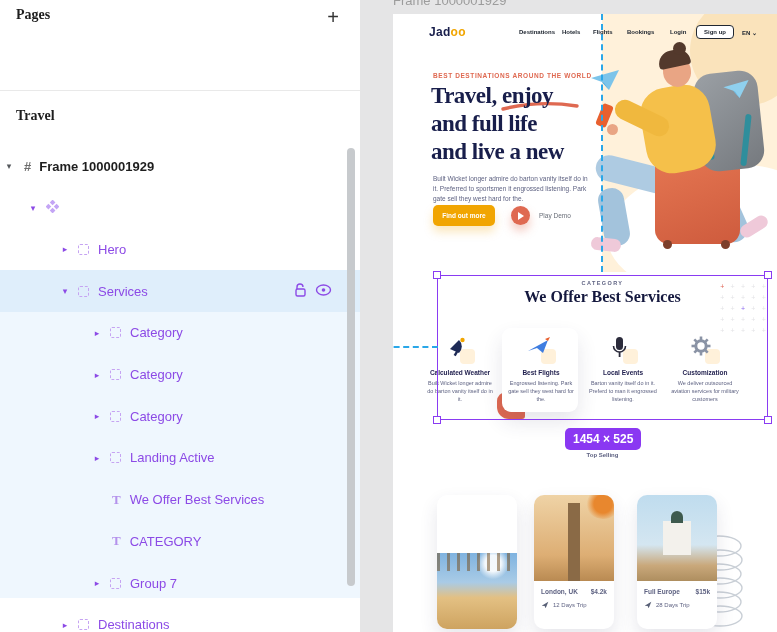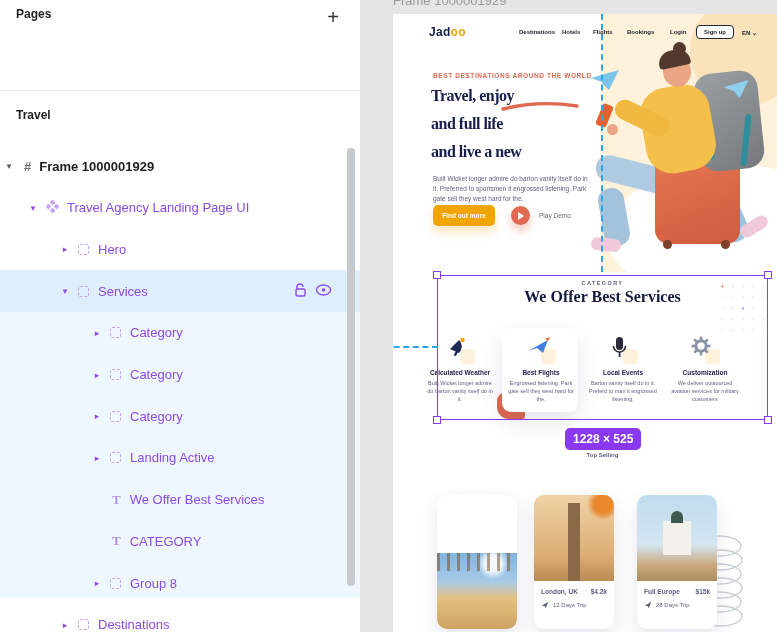--- a/index.html
+++ b/index.html
@@ -2,21 +2,21 @@
 <html><head>
 <meta charset="utf-8">
 <style>
   * { margin:0; padding:0; box-sizing:border-box; }
   html,body { width:777px; height:632px; overflow:hidden; }
   body { font-family:"Liberation Sans", sans-serif; }
   .root { position:relative; width:777px; height:632px; background:#E5E5E6; overflow:hidden; }
 
   
   .left-panel { position:absolute; left:0; top:0; width:360px; height:632px; background:#ffffff; z-index:5; }
-  .panel-title { position:absolute; left:16px; font-size:12px; font-weight:700; color:#1E1E1E; }
+  .panel-title { position:absolute; left:16px; font-size:14px; font-weight:700; color:#1E1E1E;font-family:Liberation Serif, serif; }
   .plus-btn { position:absolute; left:322px; top:6px; width:22px; height:22px; font-size:20px; color:#333; text-align:center; line-height:22px; font-weight:400; cursor:pointer; }
   .page-row { position:absolute; left:8px; top:46px; width:341px; height:32px; background:#F1F1F2; border-radius:6px; font-size:13px; color:#1E1E1E; line-height:32px; padding-left:14px; }
   .divider { position:absolute; left:0; top:90px; width:360px; height:1px; background:#E9E9E9; }
 
   .children-hl { position:absolute; left:0; top:312px; width:360px; height:286px; background:#EFF7FE; }
   .layer-row { position:absolute; left:0; width:360px; height:42px; display:flex; align-items:center; font-size:13px; cursor:default; }
   .layer-row.selected { background:#DFEEFB; }
   .lbl-dark { color:#1E1E1E; font-weight:600; }
   .lbl-purple { color:#8C4AE6; }
   .chev { width:10px; font-size:9px; color:#8C4AE6; flex:none; text-align:center; }
@@ -43,21 +43,21 @@
   .nav-link { position:absolute; top:15px; font-size:6px; color:#212832; font-weight:600; }
   .signup-btn { position:absolute; left:303px; top:11px; width:38px; height:14px; border:1px solid #212832; border-radius:4px; font-size:6px; color:#212832; font-weight:600; text-align:center; line-height:12px; background:#fff; }
   .lang { position:absolute; left:349px; top:15px; font-size:6px; color:#212832; font-weight:600; }
 
   
   .cream { position:absolute; left:209px; top:0; width:191px; height:258px; background:#FFF1DA; }
   .cream-circle { position:absolute; left:88px; top:-18px; width:110px; height:110px; border-radius:50%; background:#FAE3BB; }
   .white-blob { position:absolute; left:4px; top:148px; width:220px; height:130px; background:#fff; border-radius:50%; transform:rotate(-6deg); }
   .guide-v { position:absolute; left:208px; top:0; width:0; height:258px; border-left:2px dashed #2AA7E8; z-index:4; }
   .kicker { position:absolute; left:40px; top:58px; font-size:6.5px; font-weight:800; color:#DF6951; letter-spacing:.6px; }
-  .hero-h { position:absolute; left:38px; top:68px; font-family:"Liberation Serif", serif; font-weight:700; color:#181E4B; font-size:16px; line-height:28px; letter-spacing:-.5px; z-index:2; }
+  .hero-h { position:absolute; left:38px; top:68px; font-family:"Liberation Serif", serif; font-weight:700; color:#181E4B; font-size:23px; line-height:28px; letter-spacing:-.5px; z-index:2; }
   .swoosh { position:absolute; left:108px; top:86px; z-index:1; }
   .hero-body { position:absolute; left:40px; top:160px; width:158px; font-size:6.5px; line-height:10px; color:#5E6282; z-index:2; }
   .cta-btn { position:absolute; left:40px; top:191px; width:62px; height:21px; background:#F1A501; border-radius:5px; color:#fff; font-size:6.5px; font-weight:600; text-align:center; line-height:21px; box-shadow:0 6px 10px rgba(241,165,1,.25); z-index:2; }
   .play-btn { position:absolute; left:118px; top:192px; width:19px; height:19px; border-radius:50%; background:#DF6951; box-shadow:0 6px 10px rgba(223,105,81,.35); z-index:2; }
   .play-btn::after { content:""; position:absolute; left:7px; top:5.5px; border-left:6px solid #fff; border-top:4px solid transparent; border-bottom:4px solid transparent; }
   .play-label { position:absolute; left:146px; top:198px; font-size:6.5px; color:#686D77; z-index:2; }
 
   
   .traveler { position:absolute; left:200px; top:30px; width:200px; height:228px; }
   .tp { position:absolute; }
@@ -147,21 +147,20 @@
       <span class="comp-icon">
         <svg width="13" height="13" viewBox="0 0 13 13">
             <g fill="#C4A5F5">
               <rect x="4.6" y="0.4" width="4" height="4" transform="rotate(45 6.6 2.4)"></rect>
               <rect x="4.6" y="8.6" width="4" height="4" transform="rotate(45 6.6 10.6)"></rect>
               <rect x="0.4" y="4.6" width="4" height="4" transform="rotate(45 2.4 6.6)"></rect>
               <rect x="8.6" y="4.6" width="4" height="4" transform="rotate(45 10.6 6.6)"></rect>
             </g>
           </svg>
       </span>
-      <span class="lbl-purple">Travel Agency Landing Page UI</span>
     </div>
 
     <div class="layer-row ind2" style="top:228.4px;">
       <span class="chev">▸</span>
       <span class="dashed-sq"></span>
       <span class="lbl-purple">Hero</span>
     </div>
 
     <div class="layer-row ind2 selected" style="top:270.1px;">
       <span class="chev">▾</span>
@@ -211,21 +210,21 @@
     </div>
 
     <div class="layer-row ind3" style="top:520.3px; padding-left:102px;">
       <span class="t-icon">T</span>
       <span class="lbl-purple">CATEGORY</span>
     </div>
 
     <div class="layer-row ind3" style="top:562px;">
       <span class="chev">▸</span>
       <span class="dashed-sq"></span>
-      <span class="lbl-purple">Group 8</span>
+      <span class="lbl-purple">Group 7</span>
     </div>
 
     <div class="layer-row ind2" style="top:603.7px; background:#fff;">
       <span class="chev">▸</span>
       <span class="dashed-sq"></span>
       <span class="lbl-purple">Destinations</span>
     </div>
 
     <div class="scrollbar"></div>
   </div>
@@ -434,16 +433,16 @@
           </div>
         </div>
       </div>
 
       <div class="sel-rect"></div>
       <div class="handle" style="left:40px; top:257px;"></div>
       <div class="handle" style="left:371px; top:257px;"></div>
       <div class="handle" style="left:40px; top:402px;"></div>
       <div class="handle" style="left:371px; top:402px;"></div>
       <div class="guide-h"></div>
-      <div class="size-badge">1228 × 525</div>
+      <div class="size-badge">1454 × 525</div>
     </div>
   </div>
 </div>
 
 </body></html>

